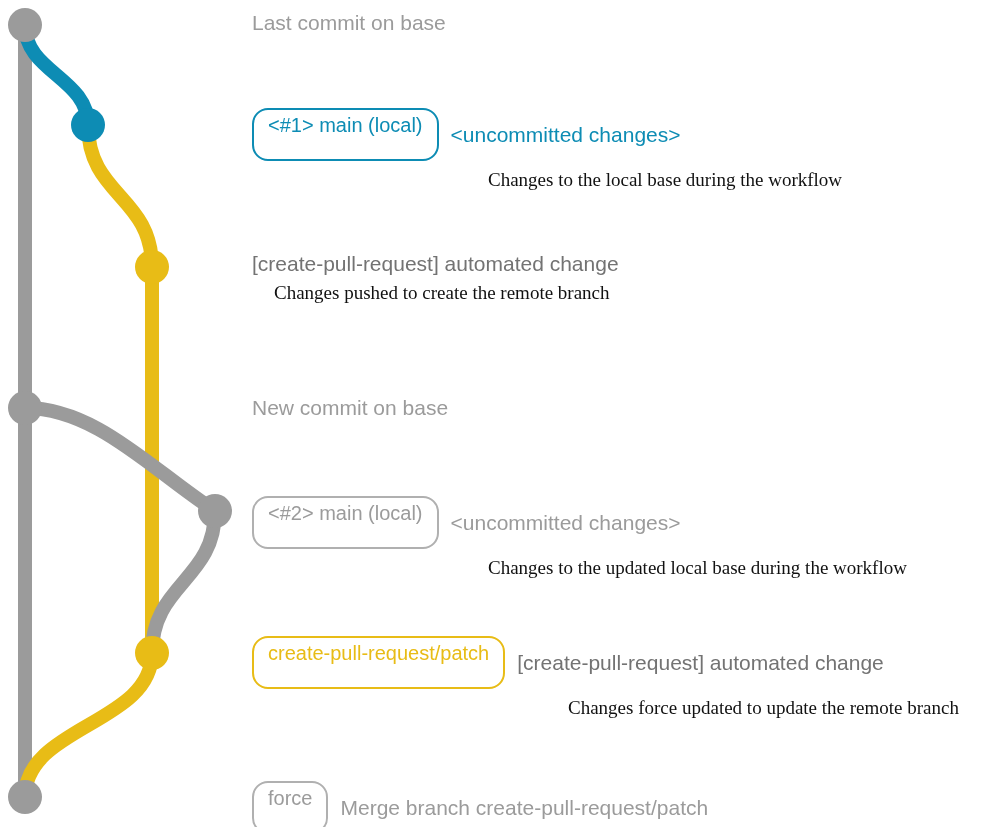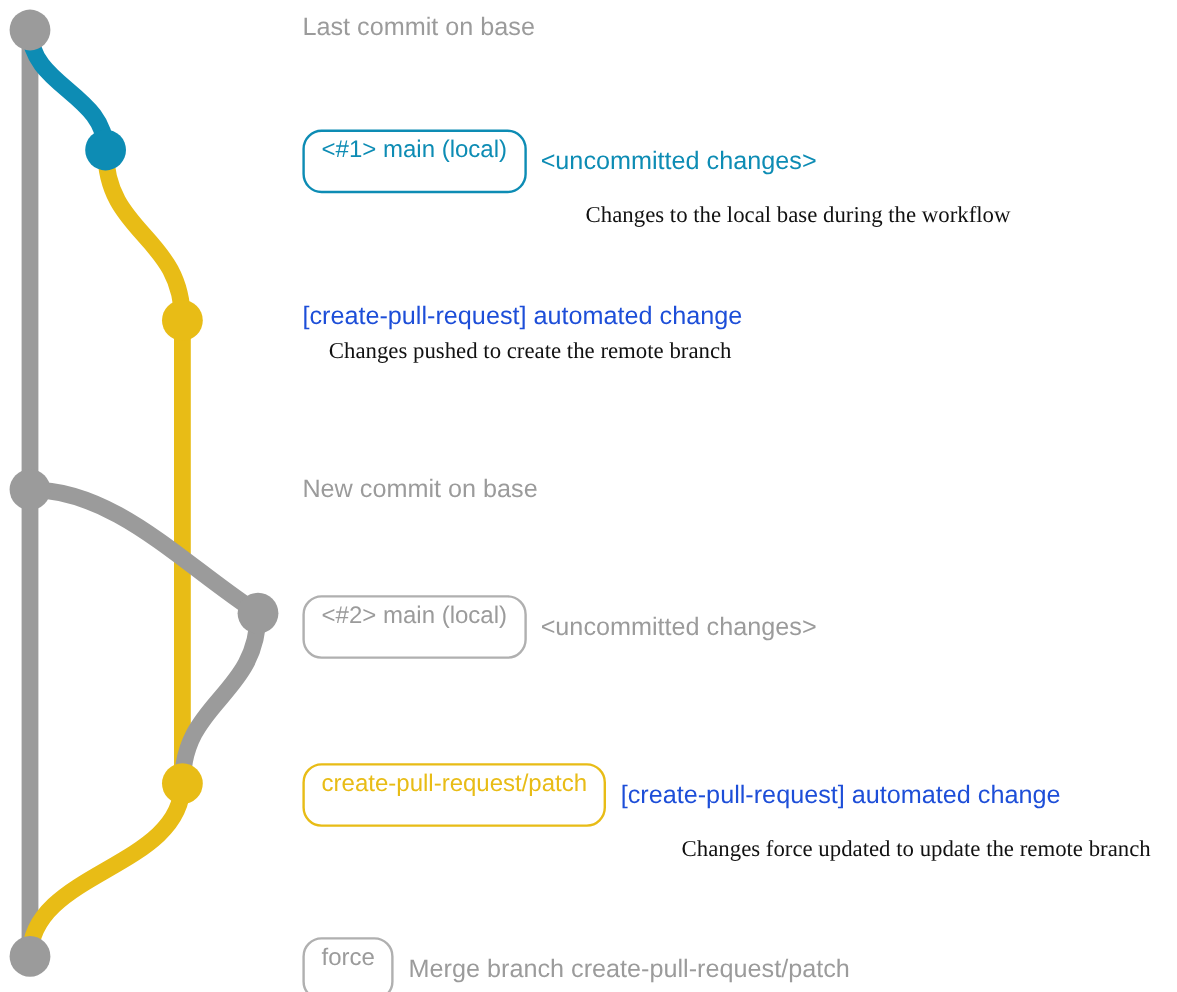--- a/index.html
+++ b/index.html
@@ -59,21 +59,21 @@
     border-color: #b0b0b0;
     color: #9b9b9b;
   }
   .subject {
     font-size: 21px;
     line-height: 1;
     white-space: nowrap;
   }
   .subject.gray   { color: #9b9b9b; }
   .subject.teal   { color: #0d8cb4; }
-  .subject.yellow { color: #1d4ed8; }
+  .subject.yellow { color: #737373; }
   .note {
     font-family: Liberation Serif, serif;
     font-size: 19px;
     color: #111111;
     white-space: nowrap;
     margin-top: 8px;
   }
   .note.indent-1 { margin-left: 22px; }
   .note.indent-2 { margin-left: 236px; }
   .note.indent-3 { margin-left: 236px; }
@@ -136,20 +136,21 @@
     <div class="headline">
       <span class="subject gray">New commit on base</span>
     </div>
   </div>
 
   <div class="row" style="top:496px;">
     <div class="headline">
       <span class="pill gray">&lt;#2&gt; main (local)</span>
       <span class="subject gray">&lt;uncommitted changes&gt;</span>
     </div>
+    <div class="note indent-3">Changes to the updated local base during the workflow</div>
   </div>
 
   <div class="row" style="top:636px;">
     <div class="headline">
       <span class="pill yellow">create-pull-request/patch</span>
       <span class="subject yellow">[create-pull-request] automated change</span>
     </div>
     <div class="note indent-4">Changes force updated to update the remote branch</div>
   </div>
 

